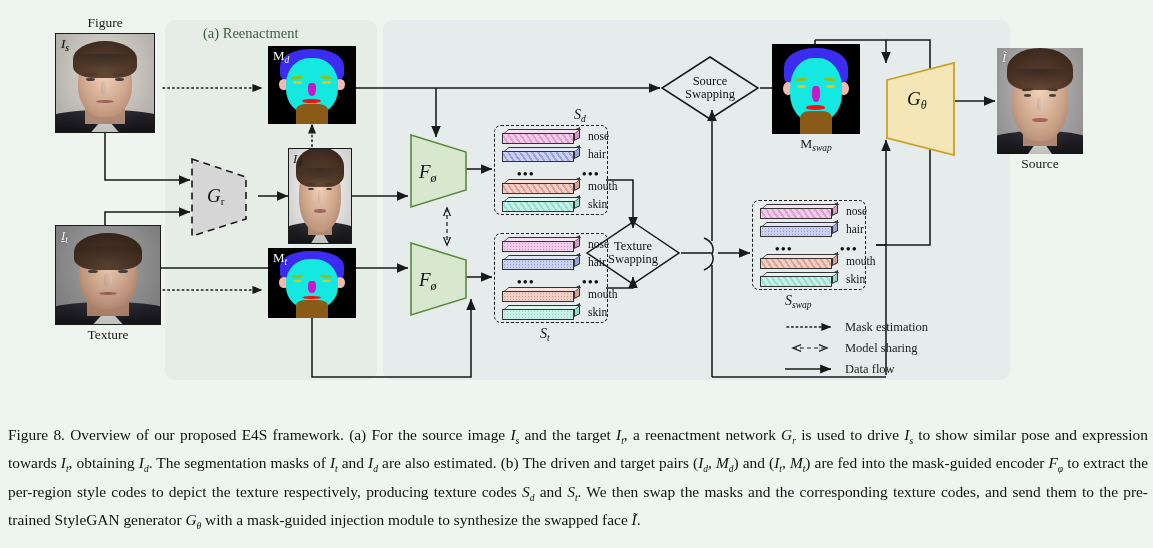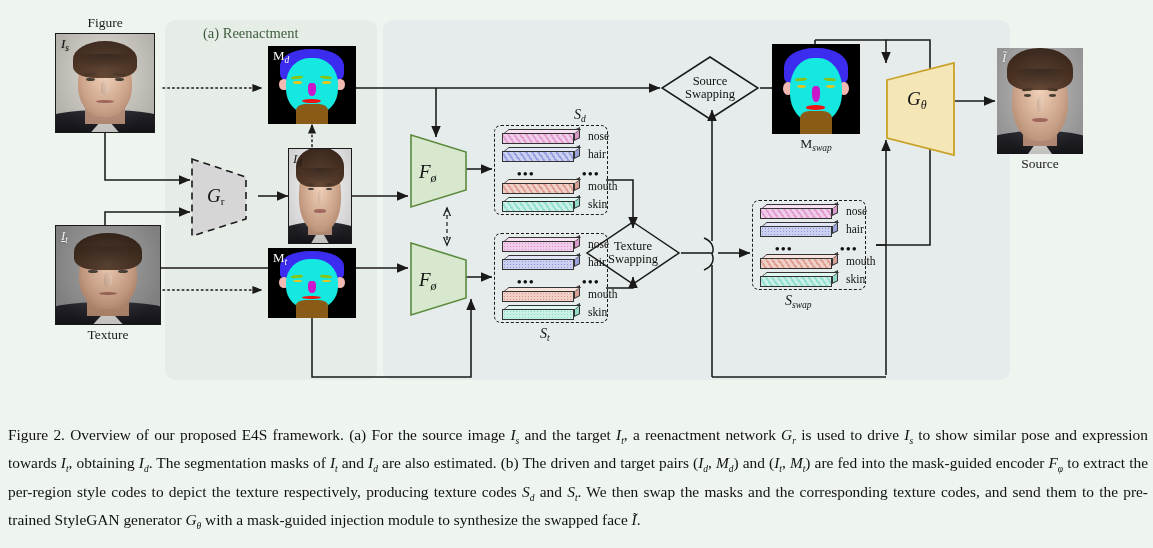--- a/index.html
+++ b/index.html
@@ -474,19 +474,40 @@
       <div class="f-nose" style="top:46%"></div>
         <div class="f-mouth" style="top:66%"></div>
       <div class="f-shade"></div>
     </div>
   </div>
   <div class="boxlabel" style="left:1002px;top:50px;color:#f2f2f2;">
     <span>Ĩ</span>
   </div>
   <div class="caplabel" style="left:997px;top:156px;width:86px;">Source</div>
 
+  <div class="legend" style="left:775px;top:318px;width:220px;height:62px;">
+    <svg style="position:absolute;left:0;top:0;width:220px;height:62px;">
+      <defs>
+        <marker id="lah" markerWidth="8" markerHeight="8" refX="6.4" refY="2.7" orient="auto">
+          <path d="M0,0 L6.6,2.7 L0,5.4 z" fill="#1a1a1a"></path>
+        </marker>
+        <marker id="lahd" markerWidth="9" markerHeight="9" refX="7" refY="3" orient="auto">
+          <path d="M0,0 L7.2,3 L0,6 z" fill="none" stroke="#1a1a1a" stroke-width="1"></path>
+        </marker>
+        <marker id="lahd2" markerWidth="9" markerHeight="9" refX="7" refY="3" orient="auto-start-reverse">
+          <path d="M0,0 L7.2,3 L0,6 z" fill="none" stroke="#1a1a1a" stroke-width="1"></path>
+        </marker>
+      </defs>
+      <path d="M12,9 L56,9" stroke="#1a1a1a" stroke-width="1.5" stroke-dasharray="1.6 3" stroke-linecap="round" marker-end="url(#lah)"></path>
+      <path d="M18,30 L52,30" stroke="#1a1a1a" stroke-width="1.2" stroke-dasharray="4 3" marker-start="url(#lahd2)" marker-end="url(#lahd)"></path>
+      <path d="M10,51 L56,51" stroke="#1a1a1a" stroke-width="1.7" marker-end="url(#lah)"></path>
+    </svg>
+    <div class="leg-row" style="left:70px;top:2px;">Mask estimation</div>
+    <div class="leg-row" style="left:70px;top:23px;">Model sharing</div>
+    <div class="leg-row" style="left:70px;top:44px;">Data flow</div>
+  </div>
 
 </div>
 
 <div class="caption">
-  <span>Figure 2.</span>
+  <span>Figure 8.</span>
   <span> Overview of our proposed E4S framework. (a) For the source image <span class="mi">I<sub>s</sub></span> and the target <span class="mi">I<sub>t</sub></span>, a reenactment network <span class="mi">G<sub>r</sub></span> is used to drive <span class="mi">I<sub>s</sub></span> to show similar pose and expression towards <span class="mi">I<sub>t</sub></span>, obtaining <span class="mi">I<sub>d</sub></span>. The segmentation masks of <span class="mi">I<sub>t</sub></span> and <span class="mi">I<sub>d</sub></span> are also estimated. (b) The driven and target pairs (<span class="mi">I<sub>d</sub></span>, <span class="mi">M<sub>d</sub></span>) and (<span class="mi">I<sub>t</sub></span>, <span class="mi">M<sub>t</sub></span>) are fed into the mask-guided encoder <span class="mi">F<sub>φ</sub></span> to extract the per-region style codes to depict the texture respectively, producing texture codes <span class="mi">S<sub>d</sub></span> and <span class="mi">S<sub>t</sub></span>. We then swap the masks and the corresponding texture codes, and send them to the pre-trained StyleGAN generator <span class="mi">G<sub>θ</sub></span> with a mask-guided injection module to synthesize the swapped face <span class="mi">Ĩ</span>.</span>
 </div>
 
 </body></html>

